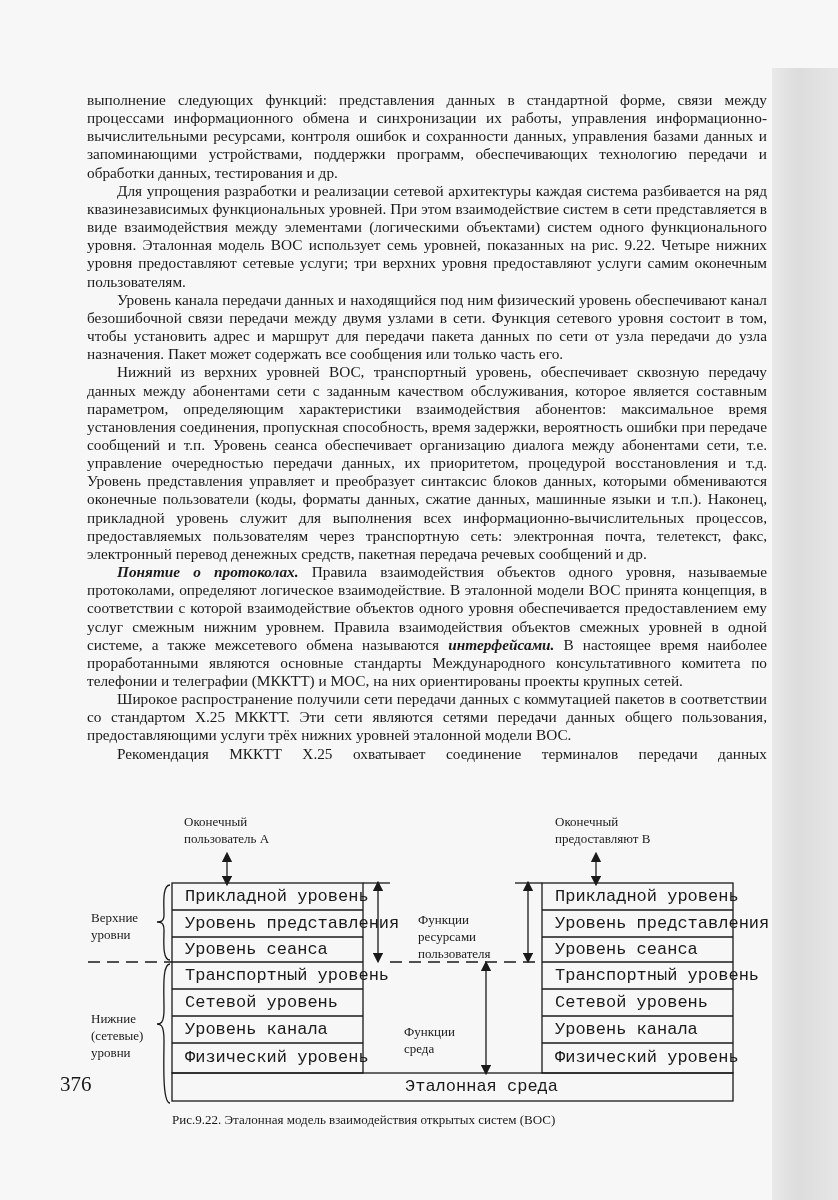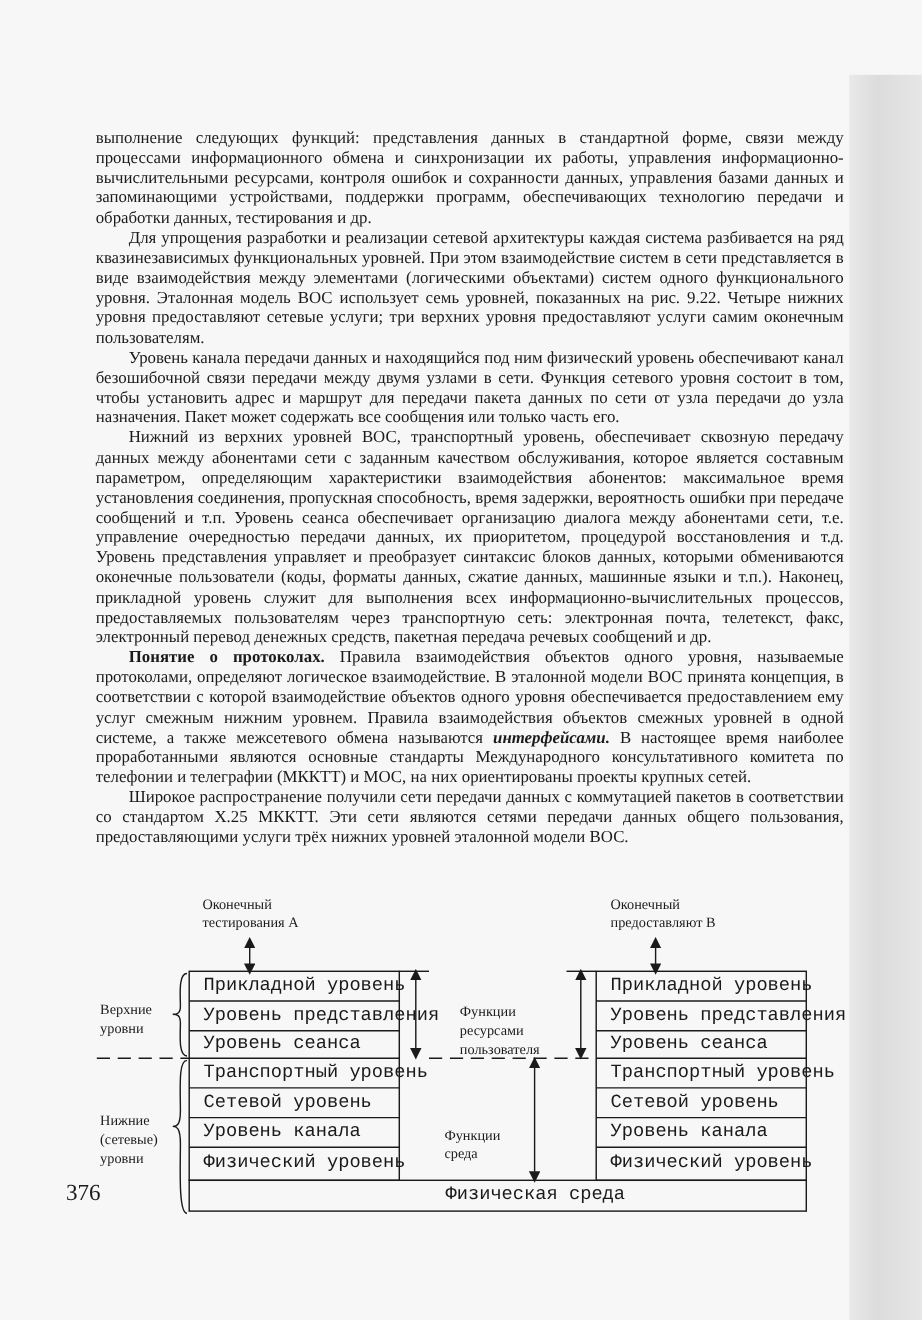--- a/index.html
+++ b/index.html
@@ -11,42 +11,43 @@
   }
   .shade {
     position: absolute; left: 772px; top: 68px; width: 66px; height: 1132px;
     background: linear-gradient(90deg, #e9e9e9 0%, #dcdcdc 40%, #e6e6e6 100%);
   }
   .text-block {
     position: absolute; left: 87px; top: 91px; width: 680px;
     font-size: 15.3px; line-height: 18.15px; text-align: justify;
   }
   .text-block p { margin: 0; text-indent: 30px; }
-  .text-block p.noindent { text-indent: 0; margin-top: 26px; }
+  .text-block p.noindent { text-indent: 0; }
   .text-block .last { text-align-last: justify; }
-  b { font-weight: bold; }
+  b { font-weight: bold; font-style: italic; }
 
   .diagram { position: absolute; left: 0; top: 0; width: 838px; height: 1200px; }
   .lbl { position: absolute; font-size: 13px; line-height: 17px; white-space: nowrap; }
   .cell-text { position: absolute; font-size: 17px; line-height: 27px; white-space: nowrap; font-family: Liberation Mono, monospace; }
   .caption { position: absolute; left: 172px; top: 1112px; font-size: 13px; white-space: nowrap; }
   .page-num { position: absolute; left: 60px; top: 1072px; font-size: 21px; }
 </style>
 </head>
 <body>
 
 <div class="shade"></div>
 
 <div class="text-block" id="text-block">
     <p class="noindent"><span>выполнение следующих функций: представления данных в стандартной форме, связи между процессами информационного обмена и синхронизации их работы, управления информационно-вычислительными ресурсами, контроля ошибок и сохранности данных, управления базами данных и запоминающими устройствами, поддержки программ, обеспечивающих технологию передачи и обработки данных, тестирования и др.</span></p>
     <p><span>Для упрощения разработки и реализации сетевой архитектуры каждая система разбивается на ряд квазинезависимых функциональных уровней. При этом взаимодействие систем в сети представляется в виде взаимодействия между элементами (логическими объектами) систем одного функционального уровня. Эталонная модель ВОС использует семь уровней, показанных на рис. 9.22. Четыре нижних уровня предоставляют сетевые услуги; три верхних уровня предоставляют услуги самим оконечным пользователям.</span></p>
     <p><span>Уровень канала передачи данных и находящийся под ним физический уровень обеспечивают канал безошибочной связи передачи между двумя узлами в сети. Функция сетевого уровня состоит в том, чтобы установить адрес и маршрут для передачи пакета данных по сети от узла передачи до узла назначения. Пакет может содержать все сообщения или только часть его.</span></p>
     <p><span>Нижний из верхних уровней ВОС, транспортный уровень, обеспечивает сквозную передачу данных между абонентами сети с заданным качеством обслуживания, которое является составным параметром, определяющим характеристики взаимодействия абонентов: максимальное время установления соединения, пропускная способность, время задержки, вероятность ошибки при передаче сообщений и т.п. Уровень сеанса обеспечивает организацию диалога между абонентами сети, т.е. управление очередностью передачи данных, их приоритетом, процедурой восстановления и т.д. Уровень представления управляет и преобразует синтаксис блоков данных, которыми обмениваются оконечные пользователи (коды, форматы данных, сжатие данных, машинные языки и т.п.). Наконец, прикладной уровень служит для выполнения всех информационно-вычислительных процессов, предоставляемых пользователям через транспортную сеть: электронная почта, телетекст, факс, электронный перевод денежных средств, пакетная передача речевых сообщений и др.</span></p>
     <p><b>Понятие о протоколах.</b><span> Правила взаимодействия объектов одного уровня, называемые протоколами, определяют логическое взаимодействие. В эталонной модели ВОС принята концепция, в соответствии с которой взаимодействие объектов одного уровня обеспечивается предоставлением ему услуг смежным нижним уровнем. Правила взаимодействия объектов смежных уровней в одной системе, а также межсетевого обмена называются </span><b style="font-style: italic;">интерфейсами.</b><span> В настоящее время наиболее проработанными являются основные стандарты Международного консультативного комитета по телефонии и телеграфии (МККТТ) и МОС, на них ориентированы проекты крупных сетей.</span></p>
     <p><span>Широкое распространение получили сети передачи данных с коммутацией пакетов в соответствии со стандартом X.25 МККТТ. Эти сети являются сетями передачи данных общего пользования, предоставляющими услуги трёх нижних уровней эталонной модели ВОС.</span></p>
+    <p class="last"><span>Рекомендация МККТТ X.25 охватывает соединение терминалов передачи данных</span></p>
   </div>
 
 <div class="diagram">
   <svg width="838" height="1200" style="position:absolute;left:0;top:0">
     <defs>
       <marker id="ah" markerWidth="8" markerHeight="8" refX="4" refY="4" orient="auto-start-reverse">
         <path d="M0,0 L8,4 L0,8 z" fill="#1a1a1a"></path>
       </marker>
     </defs>
     <g stroke="#1a1a1a" stroke-width="1.3" fill="none">
@@ -85,21 +86,21 @@
 
       <line x1="486" y1="966" x2="486" y2="1070" marker-start="url(#ah)" marker-end="url(#ah)"></line>
 
       <path d="M170,885 C162,885 164,905 164,915 C164,922 160,922 157,922 C160,922 164,922 164,930 C164,940 162,960 170,960"></path>
       <path d="M170,964 C162,964 164,990 164,1010 C164,1024 160,1024 157,1024 C160,1024 164,1024 164,1040 C164,1060 162,1103 170,1103"></path>
     </g>
   </svg>
 
   <div class="lbl" style="left:184px;top:813px">
     <div>Оконечный</div>
-    <div>тестирования А</div>
+    <div>пользователь А</div>
   </div>
   <div class="lbl" style="left:555px;top:813px">
     <div>Оконечный</div>
     <div>предоставляют В</div>
   </div>
   <div class="lbl" style="left:91px;top:909px">
     <div>Верхние</div>
     <div>уровни</div>
   </div>
   <div class="lbl" style="left:91px;top:1010px">
@@ -129,16 +130,17 @@
   <div id="layers-b">
       <div class="cell-text" style="left: 555px; top: 883px; line-height: 27px;">Прикладной уровень</div>
       <div class="cell-text" style="left: 555px; top: 910px; line-height: 27px;">Уровень представления</div>
       <div class="cell-text" style="left: 555px; top: 937px; line-height: 25px;">Уровень сеанса</div>
       <div class="cell-text" style="left: 555px; top: 962px; line-height: 27px;">Транспортный уровень</div>
       <div class="cell-text" style="left: 555px; top: 989px; line-height: 27px;">Сетевой уровень</div>
       <div class="cell-text" style="left: 555px; top: 1016px; line-height: 27px;">Уровень канала</div>
       <div class="cell-text" style="left: 555px; top: 1043px; line-height: 30px;">Физический уровень</div>
     </div>
 
-  <div class="cell-text" style="left:405px;top:1073px;line-height:28px">Физическая среда</div>
+  <div class="cell-text" style="left:405px;top:1073px;line-height:28px">Эталонная среда</div>
+  <div class="caption">Рис.9.22. Эталонная модель взаимодействия открытых систем (ВОС)</div>
 </div>
 
 <div class="page-num">376</div>
 
 </body></html>

